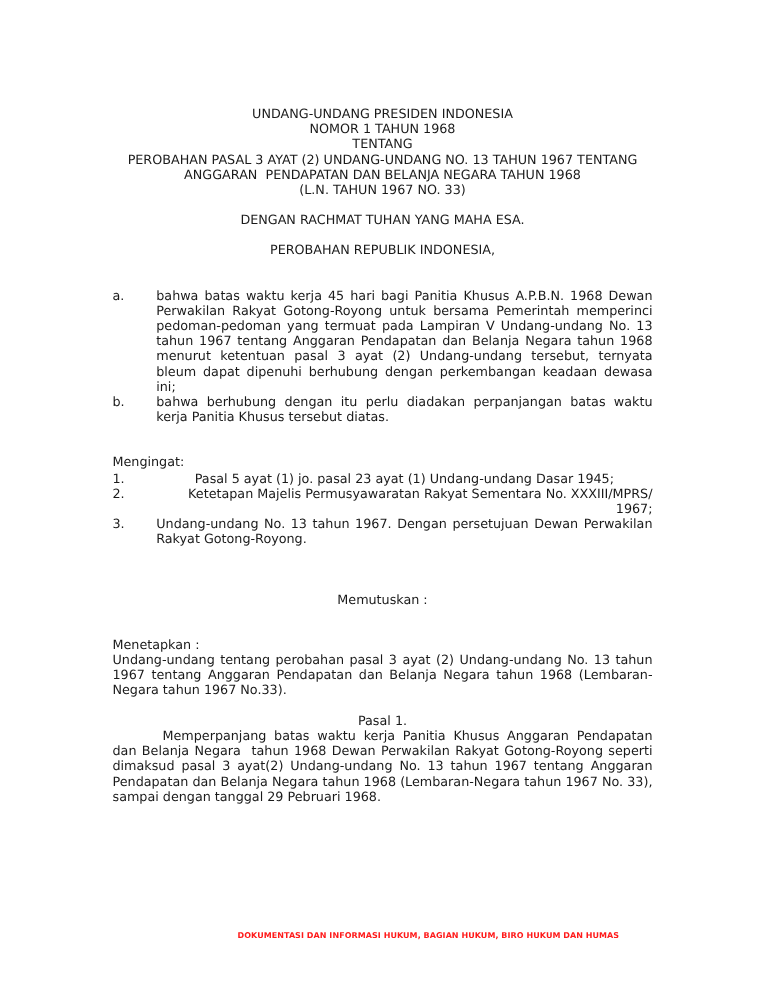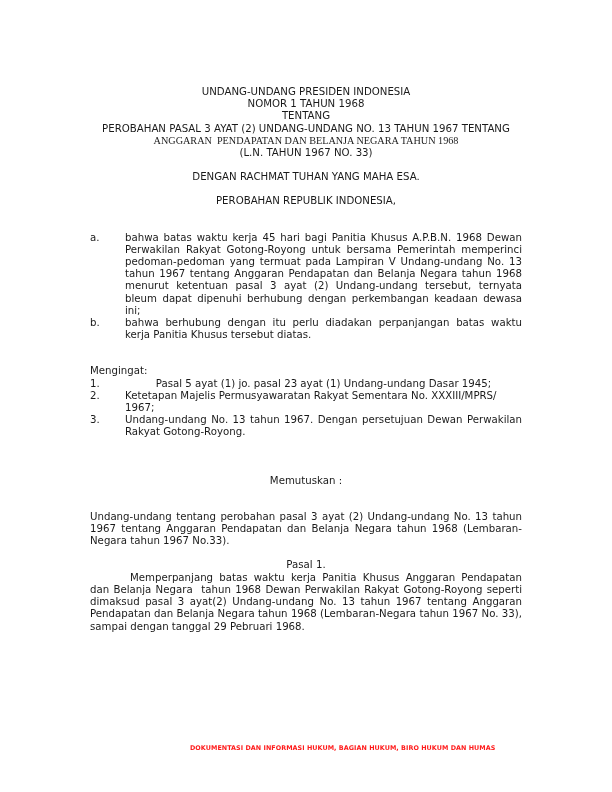--- a/index.html
+++ b/index.html
@@ -20,21 +20,21 @@
 </style>
 </head>
 <body>
 
 <div class="page">
   <div class="center">
     <div>UNDANG-UNDANG PRESIDEN INDONESIA</div>
     <div>NOMOR 1 TAHUN 1968</div>
     <div>TENTANG</div>
     <div style="white-space:nowrap;margin-left:-10px;margin-right:-10px;">PEROBAHAN PASAL 3 AYAT (2) UNDANG-UNDANG NO. 13 TAHUN 1967 TENTANG</div>
-    <div style="white-space:pre;font-family:Liberation Serif, serif;">ANGGARAN  PENDAPATAN DAN BELANJA NEGARA TAHUN 1968</div>
+    <div style="white-space:pre;">ANGGARAN  PENDAPATAN DAN BELANJA NEGARA TAHUN 1968</div>
     <div>(L.N. TAHUN 1967 NO. 33)</div>
   </div>
   <div class="gap-s"></div>
   <div class="center">DENGAN RACHMAT TUHAN YANG MAHA ESA.</div>
   <div class="gap-s"></div>
   <div class="center">PEROBAHAN REPUBLIK INDONESIA,</div>
   <div class="gap-l"></div>
 
   <div class="list">
     <div class="li">
@@ -49,32 +49,33 @@
   <div class="gap-l"></div>
 
   <div>Mengingat:</div>
   <div class="list">
     <div class="li">
       <span class="num">1.</span>
       <span class="txt" style="text-align:center;">Pasal 5 ayat (1) jo. pasal 23 ayat (1) Undang-undang Dasar 1945;</span>
     </div>
     <div class="li">
       <span class="num">2.</span>
-      <span class="txt" style="text-align:left;">Ketetapan Majelis Permusyawaratan Rakyat Sementara No. XXXIII/MPRS/ 1967;</span>
+      <span class="txt" style="text-align:right;">Ketetapan Majelis Permusyawaratan Rakyat Sementara No. XXXIII/MPRS/ 1967;</span>
     </div>
     <div class="li">
       <span class="num">3.</span>
       <span class="txt">Undang-undang No. 13 tahun 1967. Dengan persetujuan Dewan Perwakilan Rakyat Gotong-Royong.</span>
     </div>
   </div>
   <div style="height:36px"></div>
 
   <div class="center">Memutuskan :</div>
   <div class="gap-l"></div>
 
+  <div>Menetapkan :</div>
   <div class="just">Undang-undang tentang perobahan pasal 3 ayat (2) Undang-undang No. 13 tahun 1967 tentang Anggaran Pendapatan dan Belanja Negara tahun 1968 (Lembaran-Negara tahun 1967 No.33).</div>
   <div class="gap-s"></div>
 
   <div class="center">Pasal 1.</div>
   <div class="just indent" style="white-space:pre-wrap;">Memperpanjang batas waktu kerja Panitia Khusus Anggaran Pendapatan dan Belanja Negara  tahun 1968 Dewan Perwakilan Rakyat Gotong-Royong seperti dimaksud pasal 3 ayat(2) Undang-undang No. 13 tahun 1967 tentang Anggaran Pendapatan dan Belanja Negara tahun 1968 (Lembaran-Negara tahun 1967 No. 33), sampai dengan tanggal 29 Pebruari 1968.</div>
 </div>
 
 <div class="footer">DOKUMENTASI DAN INFORMASI HUKUM, BAGIAN HUKUM, BIRO HUKUM DAN HUMAS</div>
 
 </body></html>

